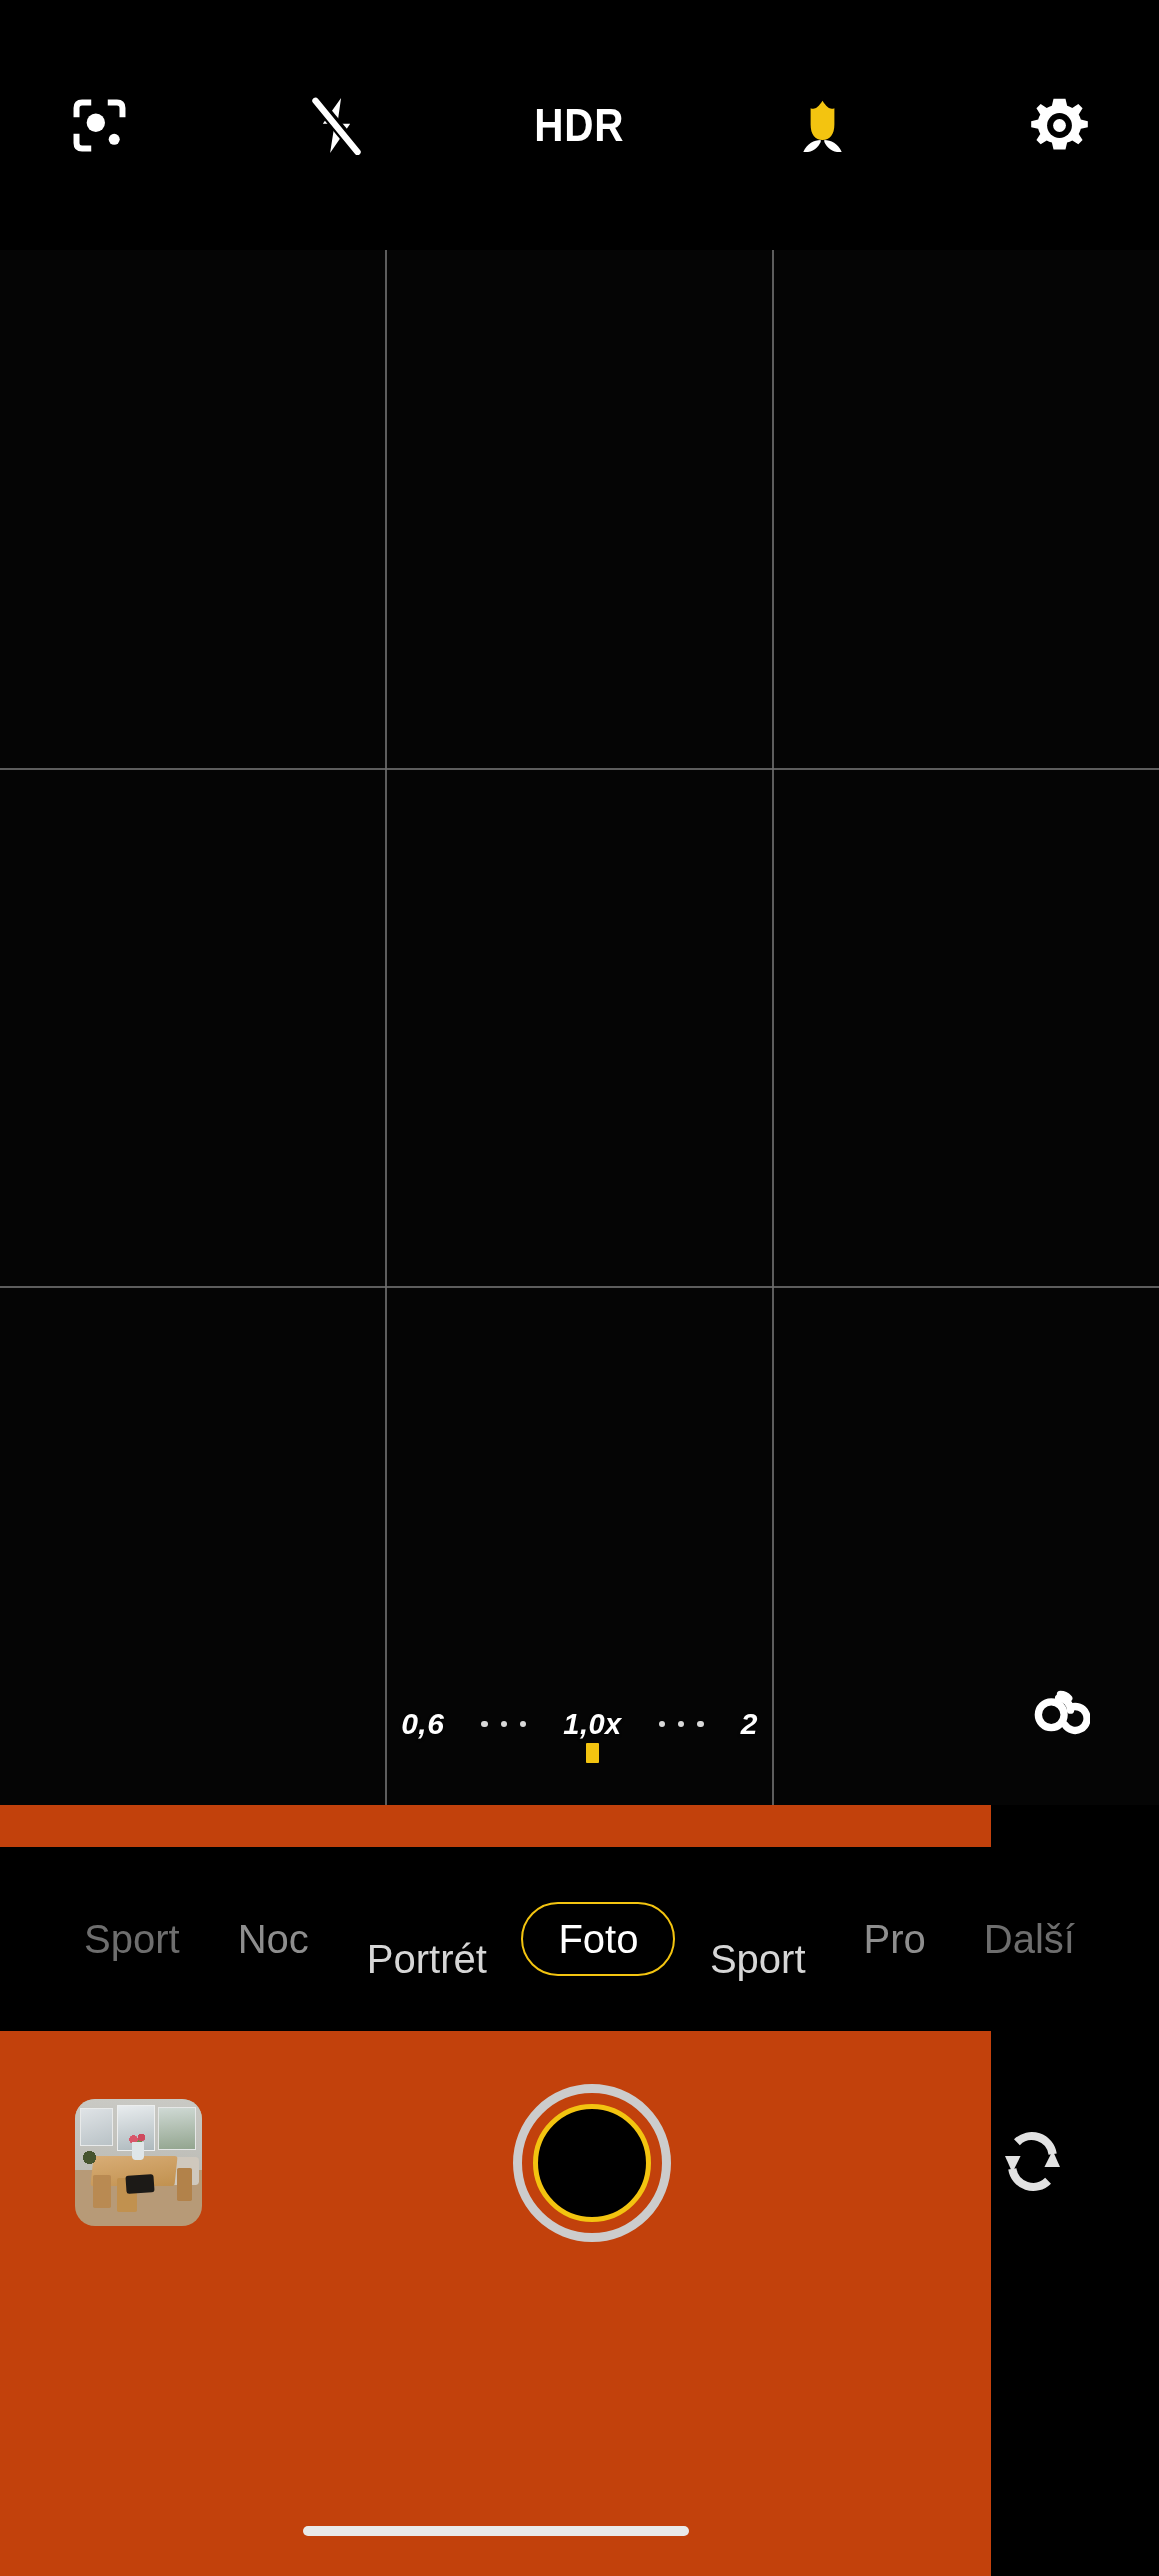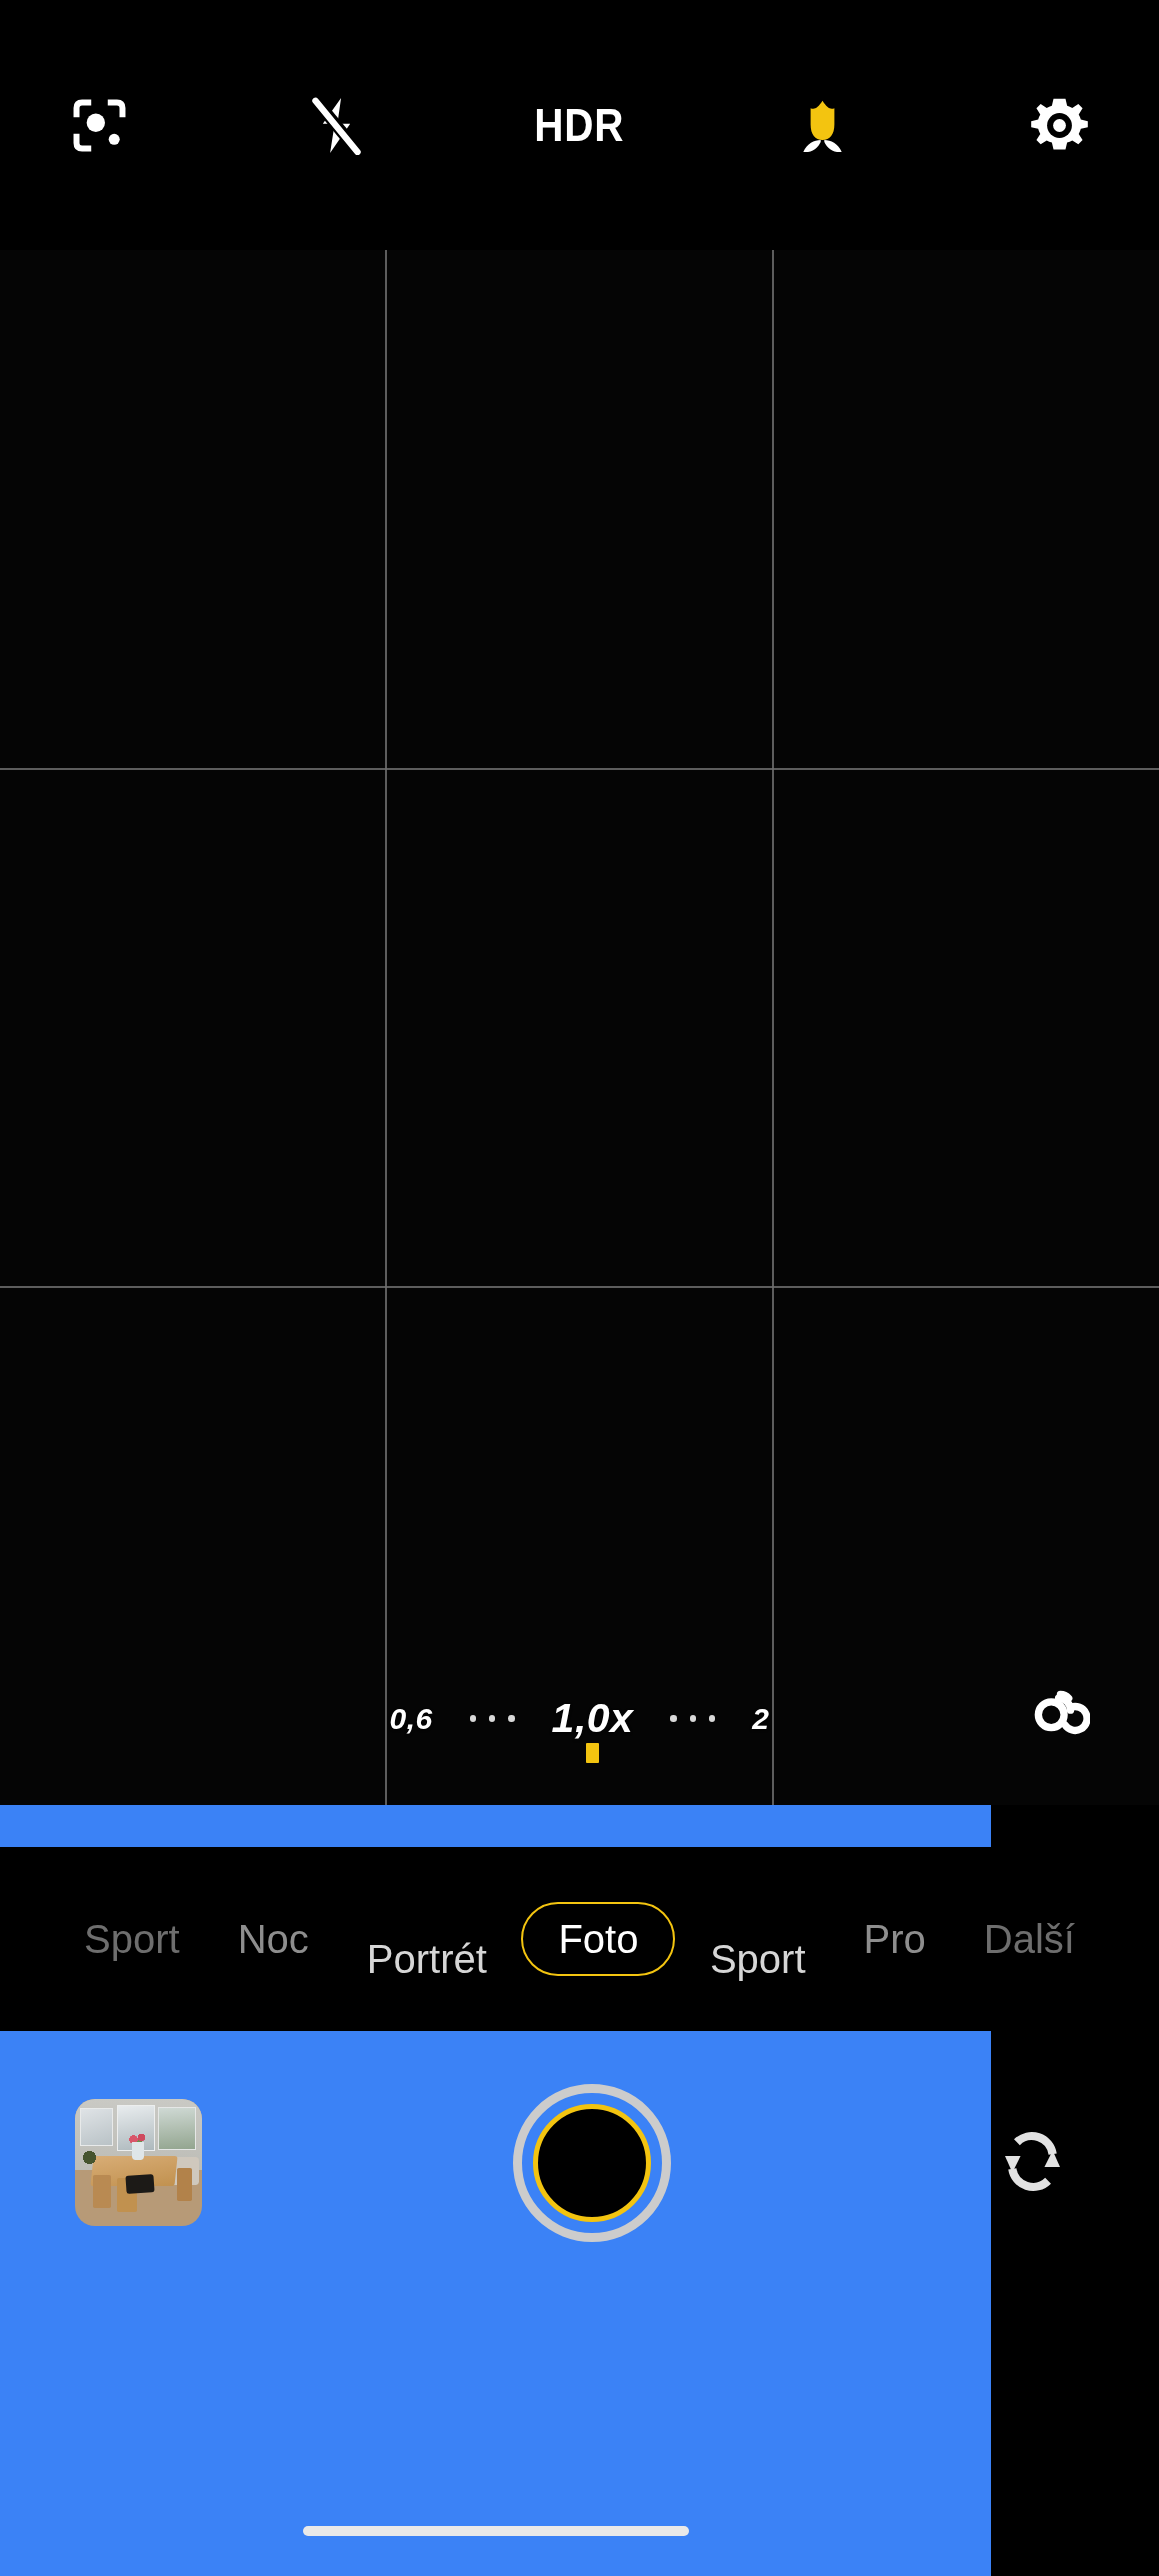--- a/index.html
+++ b/index.html
@@ -12,21 +12,21 @@
     height: 2576px;
     overflow: hidden;
     font-family: "Liberation Sans", sans-serif;
     -webkit-font-smoothing: antialiased;
   }
 
   #app {
     position: relative;
     width: 991px;
     height: 2576px;
-    background: #3b82f6;
+    background: #c2410c;
   }
 
   
   .top-bar {
     position: absolute;
     left: 0;
     top: 0;
     width: 1159px;
     height: 250px;
     display: flex;
@@ -109,21 +109,21 @@
   .zoom-label {
     color: #ffffff;
     font-weight: bold;
     font-style: italic;
     font-size: 30px;
     line-height: 1;
     letter-spacing: 0.5px;
     text-shadow: 0 0.9px 2.8px rgba(0,0,0,0.85);
   }
   .zoom-step.active .zoom-label {
-    font-size: 41px;
+    font-size: 29px;
   }
   .zoom-marker {
     position: absolute;
     bottom: -24px;
     width: 13px;
     height: 20px;
     background: #f3c410;
     border-radius: 0.9px;
   }
   .zoom-dots {

